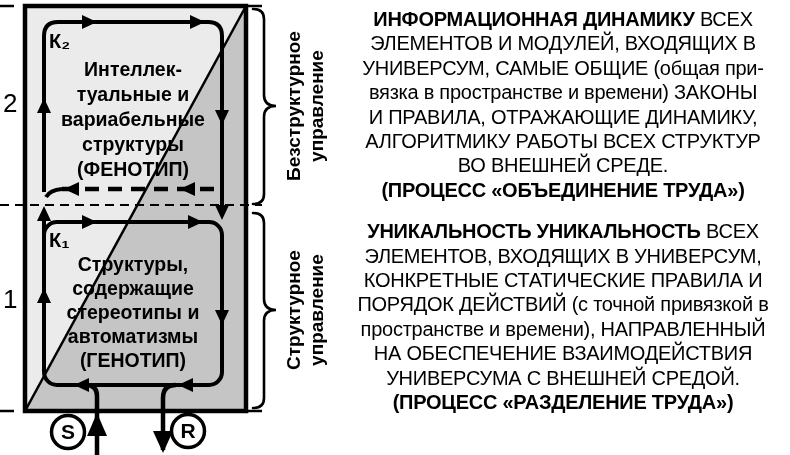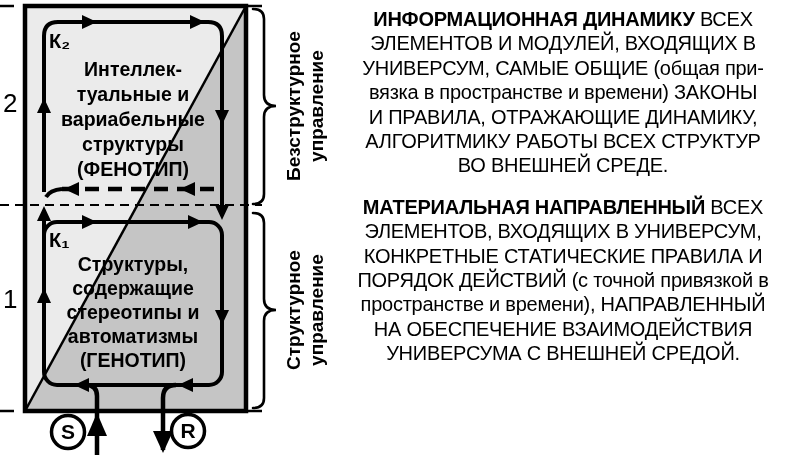--- a/index.html
+++ b/index.html
@@ -104,24 +104,24 @@
   </svg>
 
   <div class="rtext">
     <p class="para"><span class="b">ИНФОРМАЦИОННАЯ ДИНАМИКУ</span><span> ВСЕХ
 ЭЛЕМЕНТОВ И МОДУЛЕЙ, ВХОДЯЩИХ В
 УНИВЕРСУМ, САМЫЕ ОБЩИЕ (общая при-
 вязка в пространстве и времени) ЗАКОНЫ
 И ПРАВИЛА, ОТРАЖАЮЩИЕ ДИНАМИКУ,
 АЛГОРИТМИКУ РАБОТЫ ВСЕХ СТРУКТУР
 ВО ВНЕШНЕЙ СРЕДЕ.
-</span></p>
-    <p class="para para2"><span class="b">МАТЕРИАЛЬНАЯ НАПРАВЛЕННЫЙ</span><span> ВСЕХ
+</span><span class="b">(ПРОЦЕСС «ОБЪЕДИНЕНИЕ ТРУДА»)</span></p>
+    <p class="para para2"><span class="b">УНИКАЛЬНОСТЬ УНИКАЛЬНОСТЬ</span><span> ВСЕХ
 ЭЛЕМЕНТОВ, ВХОДЯЩИХ В УНИВЕРСУМ,
 КОНКРЕТНЫЕ СТАТИЧЕСКИЕ ПРАВИЛА И
 ПОРЯДОК ДЕЙСТВИЙ (с точной привязкой в
 пространстве и времени), НАПРАВЛЕННЫЙ
 НА ОБЕСПЕЧЕНИЕ ВЗАИМОДЕЙСТВИЯ
 УНИВЕРСУМА С ВНЕШНЕЙ СРЕДОЙ.
-</span></p>
+</span><span class="b">(ПРОЦЕСС «РАЗДЕЛЕНИЕ ТРУДА»)</span></p>
   </div>
 
 </div>
 
 </body></html>

